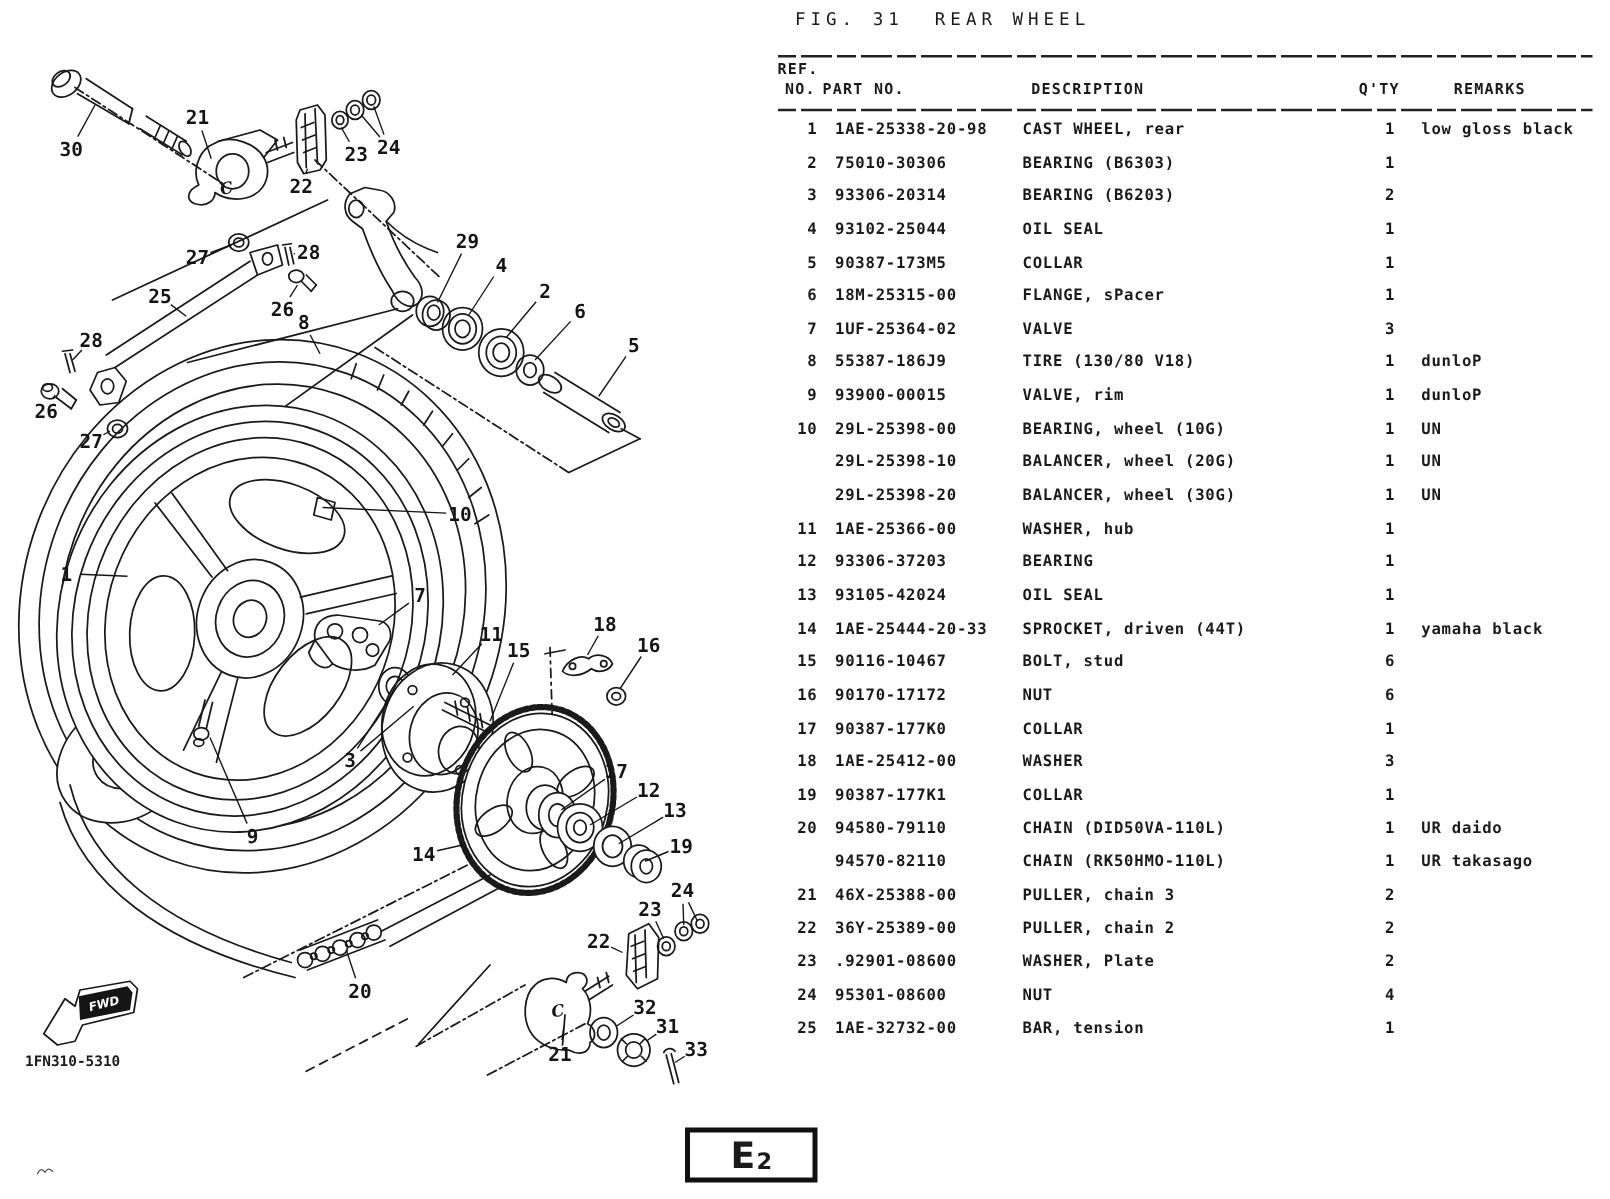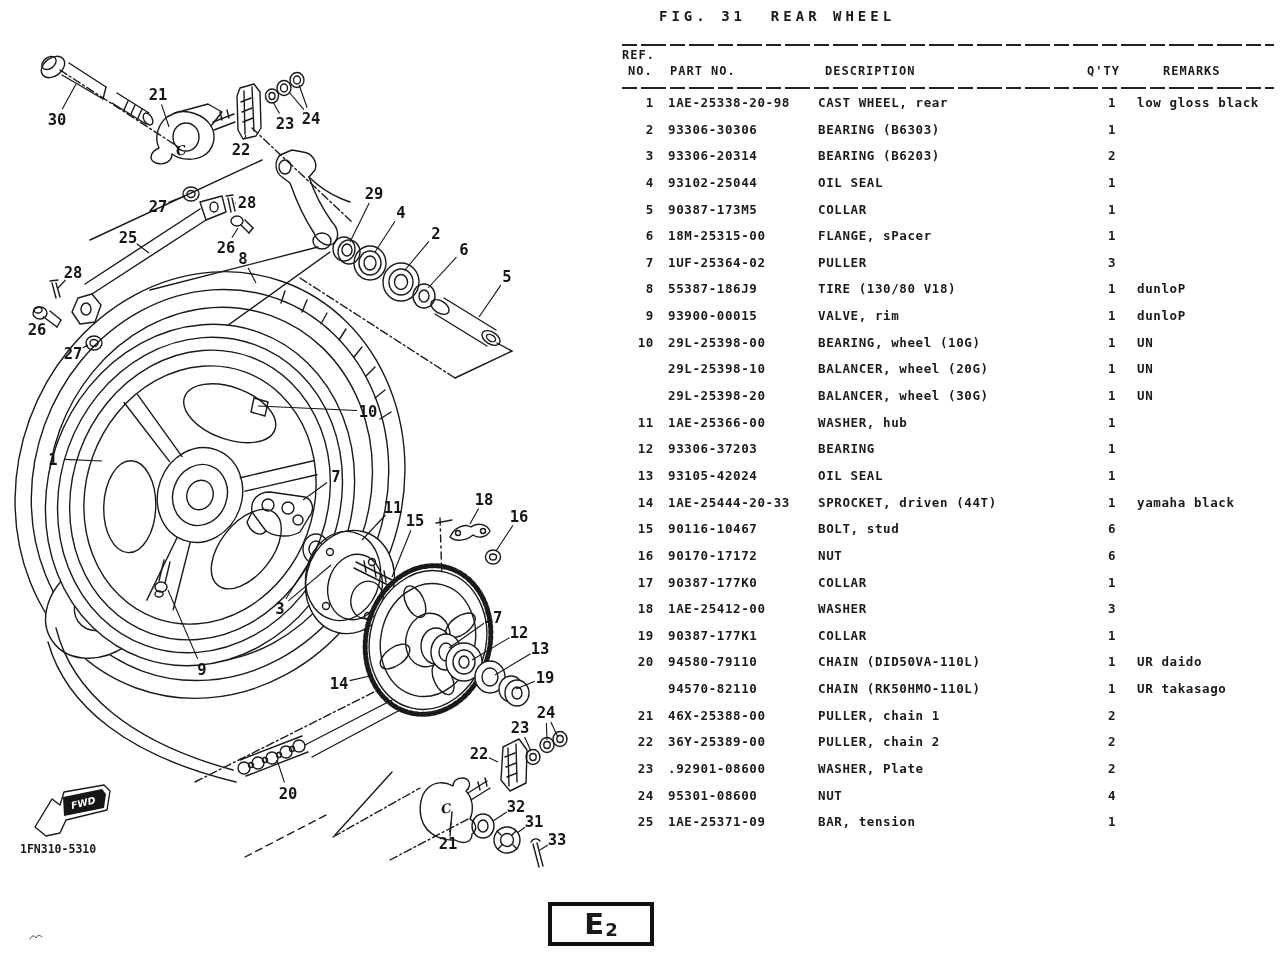--- a/index.html
+++ b/index.html
@@ -1,25 +1,25 @@
 <!DOCTYPE html>
 <html><head>
 <meta charset="utf-8">
 <style>
   html,body{margin:0;padding:0}
   body{width:1288px;height:959px;background:#fff;position:relative;overflow:hidden;
        font-family:"DejaVu Sans Mono",monospace;color:#1a1a1a}
-  .fig-title{position:absolute;left:659px;top:8px;font-size:14px;font-weight:bold;
+  .fig-title{position:absolute;left:636px;top:8px;font-size:14px;font-weight:normal;
              letter-spacing:4px;white-space:pre}
   .ptable{position:absolute;left:620px;top:0;width:664px;height:870px}
   .rule{position:absolute;left:2px;width:652px;height:2px;
         background:repeating-linear-gradient(90deg,#222 0 15px,transparent 15px 19px,#222 19px 44px,transparent 44px 48px)}
   .rule-top{top:44px}.rule-mid{top:87px}
   .hlabel{position:absolute;font-size:12px;font-weight:bold;letter-spacing:1px;white-space:pre}
-  #h-ref1{left:2px;top:48px}#h-ref2{left:8px;top:64px}#h-part{left:50px;top:64px}
+  #h-ref1{left:2px;top:48px}#h-ref2{left:8px;top:64px}#h-part{left:38px;top:64px}
   #h-desc{left:205px;top:64px}#h-qty{left:467px;top:64px}#h-rem{left:543px;top:64px}
   #rows{position:absolute;left:0;top:90px;width:664px}
   .trow{position:relative;height:26.65px;line-height:26.65px;font-size:12.5px;
         font-weight:bold;letter-spacing:0.6px;white-space:pre}
   .c-ref{position:absolute;left:0;width:34px;text-align:right}
   .c-part{position:absolute;left:48px}
   .c-desc{position:absolute;left:198px}
   .c-qty{position:absolute;left:477px;width:30px;text-align:center}
   .c-rem{position:absolute;left:517px}
   .badge{position:absolute;left:548px;top:902px;width:98px;height:36px;border:4px solid #111;
@@ -470,47 +470,47 @@
     <div class="rule rule-top"></div>
     <div class="hlabel" id="h-ref1">REF.</div>
     <div class="hlabel" id="h-ref2">NO.</div>
     <div class="hlabel" id="h-part">PART NO.</div>
     <div class="hlabel" id="h-desc">DESCRIPTION</div>
     <div class="hlabel" id="h-qty">Q'TY</div>
     <div class="hlabel" id="h-rem">REMARKS</div>
     <div class="rule rule-mid"></div>
     <div id="rows">
         <div class="trow"><span class="c-ref">1</span><span class="c-part">1AE-25338-20-98</span><span class="c-desc">CAST WHEEL, rear</span><span class="c-qty">1</span><span class="c-rem">low gloss black</span></div>
-        <div class="trow"><span class="c-ref">2</span><span class="c-part">93306-30306</span><span class="c-desc">BEARING (B6303)</span><span class="c-qty">1</span><span class="c-rem"></span></div>
+        <div class="trow"><span class="c-ref">2</span><span class="c-part">75010-30306</span><span class="c-desc">BEARING (B6303)</span><span class="c-qty">1</span><span class="c-rem"></span></div>
         <div class="trow"><span class="c-ref">3</span><span class="c-part">93306-20314</span><span class="c-desc">BEARING (B6203)</span><span class="c-qty">2</span><span class="c-rem"></span></div>
         <div class="trow"><span class="c-ref">4</span><span class="c-part">93102-25044</span><span class="c-desc">OIL SEAL</span><span class="c-qty">1</span><span class="c-rem"></span></div>
         <div class="trow"><span class="c-ref">5</span><span class="c-part">90387-173M5</span><span class="c-desc">COLLAR</span><span class="c-qty">1</span><span class="c-rem"></span></div>
         <div class="trow"><span class="c-ref">6</span><span class="c-part">18M-25315-00</span><span class="c-desc">FLANGE, sPacer</span><span class="c-qty">1</span><span class="c-rem"></span></div>
-        <div class="trow"><span class="c-ref">7</span><span class="c-part">1UF-25364-02</span><span class="c-desc">PULLER</span><span class="c-qty">3</span><span class="c-rem"></span></div>
+        <div class="trow"><span class="c-ref">7</span><span class="c-part">1UF-25364-02</span><span class="c-desc">VALVE</span><span class="c-qty">3</span><span class="c-rem"></span></div>
         <div class="trow"><span class="c-ref">8</span><span class="c-part">55387-186J9</span><span class="c-desc">TIRE (130/80 V18)</span><span class="c-qty">1</span><span class="c-rem">dunloP</span></div>
         <div class="trow"><span class="c-ref">9</span><span class="c-part">93900-00015</span><span class="c-desc">VALVE, rim</span><span class="c-qty">1</span><span class="c-rem">dunloP</span></div>
         <div class="trow"><span class="c-ref">10</span><span class="c-part">29L-25398-00</span><span class="c-desc">BEARING, wheel (10G)</span><span class="c-qty">1</span><span class="c-rem">UN</span></div>
         <div class="trow"><span class="c-ref"></span><span class="c-part">29L-25398-10</span><span class="c-desc">BALANCER, wheel (20G)</span><span class="c-qty">1</span><span class="c-rem">UN</span></div>
         <div class="trow"><span class="c-ref"></span><span class="c-part">29L-25398-20</span><span class="c-desc">BALANCER, wheel (30G)</span><span class="c-qty">1</span><span class="c-rem">UN</span></div>
         <div class="trow"><span class="c-ref">11</span><span class="c-part">1AE-25366-00</span><span class="c-desc">WASHER, hub</span><span class="c-qty">1</span><span class="c-rem"></span></div>
         <div class="trow"><span class="c-ref">12</span><span class="c-part">93306-37203</span><span class="c-desc">BEARING</span><span class="c-qty">1</span><span class="c-rem"></span></div>
         <div class="trow"><span class="c-ref">13</span><span class="c-part">93105-42024</span><span class="c-desc">OIL SEAL</span><span class="c-qty">1</span><span class="c-rem"></span></div>
         <div class="trow"><span class="c-ref">14</span><span class="c-part">1AE-25444-20-33</span><span class="c-desc">SPROCKET, driven (44T)</span><span class="c-qty">1</span><span class="c-rem">yamaha black</span></div>
         <div class="trow"><span class="c-ref">15</span><span class="c-part">90116-10467</span><span class="c-desc">BOLT, stud</span><span class="c-qty">6</span><span class="c-rem"></span></div>
         <div class="trow"><span class="c-ref">16</span><span class="c-part">90170-17172</span><span class="c-desc">NUT</span><span class="c-qty">6</span><span class="c-rem"></span></div>
         <div class="trow"><span class="c-ref">17</span><span class="c-part">90387-177K0</span><span class="c-desc">COLLAR</span><span class="c-qty">1</span><span class="c-rem"></span></div>
         <div class="trow"><span class="c-ref">18</span><span class="c-part">1AE-25412-00</span><span class="c-desc">WASHER</span><span class="c-qty">3</span><span class="c-rem"></span></div>
         <div class="trow"><span class="c-ref">19</span><span class="c-part">90387-177K1</span><span class="c-desc">COLLAR</span><span class="c-qty">1</span><span class="c-rem"></span></div>
         <div class="trow"><span class="c-ref">20</span><span class="c-part">94580-79110</span><span class="c-desc">CHAIN (DID50VA-110L)</span><span class="c-qty">1</span><span class="c-rem">UR daido</span></div>
         <div class="trow"><span class="c-ref"></span><span class="c-part">94570-82110</span><span class="c-desc">CHAIN (RK50HMO-110L)</span><span class="c-qty">1</span><span class="c-rem">UR takasago</span></div>
-        <div class="trow"><span class="c-ref">21</span><span class="c-part">46X-25388-00</span><span class="c-desc">PULLER, chain 1</span><span class="c-qty">2</span><span class="c-rem"></span></div>
+        <div class="trow"><span class="c-ref">21</span><span class="c-part">46X-25388-00</span><span class="c-desc">PULLER, chain 3</span><span class="c-qty">2</span><span class="c-rem"></span></div>
         <div class="trow"><span class="c-ref">22</span><span class="c-part">36Y-25389-00</span><span class="c-desc">PULLER, chain 2</span><span class="c-qty">2</span><span class="c-rem"></span></div>
         <div class="trow"><span class="c-ref">23</span><span class="c-part">.92901-08600</span><span class="c-desc">WASHER, Plate</span><span class="c-qty">2</span><span class="c-rem"></span></div>
         <div class="trow"><span class="c-ref">24</span><span class="c-part">95301-08600</span><span class="c-desc">NUT</span><span class="c-qty">4</span><span class="c-rem"></span></div>
-        <div class="trow"><span class="c-ref">25</span><span class="c-part">1AE-25371-09</span><span class="c-desc">BAR, tension</span><span class="c-qty">1</span><span class="c-rem"></span></div>
+        <div class="trow"><span class="c-ref">25</span><span class="c-part">1AE-32732-00</span><span class="c-desc">BAR, tension</span><span class="c-qty">1</span><span class="c-rem"></span></div>
       </div>
   </div>
 
   <div class="badge">
     <span class="main">E</span>
     <span class="sub">2</span>
   </div>
 
 </div>
 

